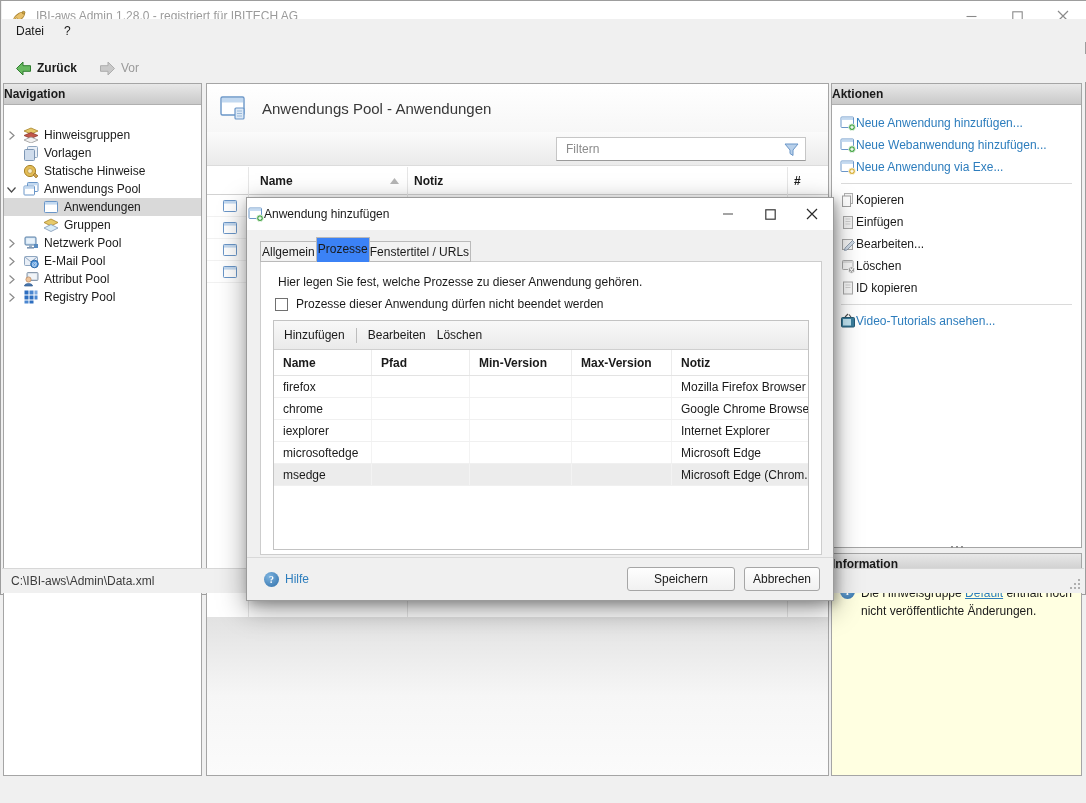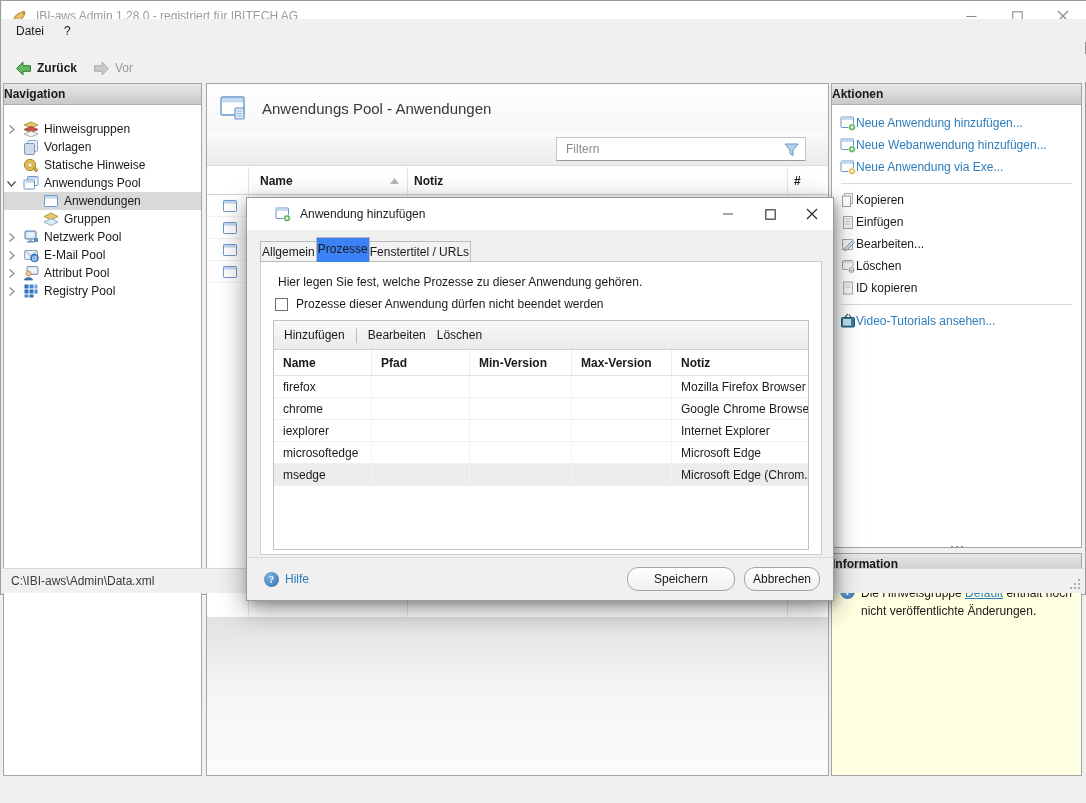--- a/index.html
+++ b/index.html
@@ -19,33 +19,33 @@
   .wc { width:46px; height:30px; display:flex; align-items:center; justify-content:center; cursor:default; }
 
   
   #menubar { position:absolute; left:1px; top:18px; width:1084px; height:23px;
              background:#f0f0f0; display:flex; align-items:center; }
   .menu-item { padding:0 10px; height:100%; display:flex; align-items:center; }
   .menu-item:first-child { padding-left:14px; }
 
   
   #toolbar { position:absolute; left:1px; top:53px; width:1084px; height:28px;
-             background:#f0f0f0; display:flex; align-items:center; padding-left:6px; gap:2px; }
+             background:#f0f0f0; display:flex; align-items:center; padding-left:6px; gap:8px; }
   .tool-btn { display:flex; align-items:center; gap:5px; padding:0 7px; height:24px; }
   .tool-btn.back .tool-label { font-weight:bold; color:#1a1a1a; }
   .tool-btn.fwd  .tool-label { color:#9a9a9a; }
 
   
   .panel { position:absolute; background:#fff; border:1px solid #a5a5a5; }
   .panel-header { height:21px; line-height:20px; font-weight:bold; 
                   background:linear-gradient(#e8e8e8,#c9c9c9); border-bottom:1px solid #b0b0b0; }
 
   
   #nav-panel { left:2px; top:82px; width:199px; height:693px; }
-  #nav-tree { padding-top:15px; }
+  #nav-tree { padding-top:21px; }
   .tnode { height:18px; display:flex; align-items:center; gap:5px; cursor:default; }
   .tnode .expander { width:14px; display:flex; justify-content:center; flex:none; }
   .tnode .spacer { width:14px; flex:none; }
   .tnode.child .spacer { width:34px; }
   .tnode.selected { background:#d9d9d9; }
   .tnode .ticon { width:16px; height:16px; flex:none; }
 
   
   #main-panel { left:205px; top:82px; width:623px; height:693px; overflow:hidden; }
   #main-header { position:absolute; left:0; top:0; right:0; height:48px;
@@ -95,21 +95,21 @@
   
   #statusbar { position:absolute; left:1px; right:1px; bottom:1px; height:25px; background:#f0f0f0;
                border-top:1px solid #d7d7d7; display:flex; align-items:center; padding-left:9px; color:#3c3c3c; }
   #resize-grip { position:absolute; right:3px; bottom:3px; width:13px; height:13px; }
 
   
   #dialog { position:absolute; left:245px; top:196px; width:588px; height:404px; background:#f0f0f0;
             border:1px solid #9b9b9b; box-shadow:0 8px 26px rgba(0,0,0,.40), 3px 3px 9px rgba(0,0,0,.22);
             z-index:40; }
   #dlg-titlebar { position:absolute; left:0; top:0; right:0; height:32px; background:#fff;
-                  display:flex; align-items:center; padding-left:28px; gap:9px; }
+                  display:flex; align-items:center; padding-left:1px; }
   #dlg-controls { margin-left:auto; display:flex; height:32px; }
   .dwc { width:42px; height:32px; display:flex; align-items:center; justify-content:center; }
   #dlg-tabs { position:absolute; left:13px; top:41px; display:flex; align-items:flex-end; height:23px; z-index:2; }
   .tab { height:21px; line-height:20px; padding:0 1px; background:#f2f2f2; border:1px solid #bababa;
          border-left:none; color:#1a1a1a; }
   .tab:first-child { border-left:1px solid #bababa; }
   .tab.active { height:25px; line-height:23px; background:#3b82f6; border:1px solid #bababa; border-bottom:none;
                 margin:0 -1px; position:relative; z-index:3; }
   #dlg-content { position:absolute; left:13px; top:63px; width:562px; height:294px; background:#fff;
                  border:1px solid #cdcdcd; }
@@ -127,21 +127,21 @@
   #pt-head > div { border-right:1px solid #ececec; }
   #pt-head > div:last-child { border-right:none; }
   .pt-row { height:22px; border-bottom:1px solid #f0f0f0; }
   .pt-row > div { border-right:1px solid #f3f3f3; }
   .pt-row > div:last-child { border-right:none; }
   .pt-row.selected { background:#ececec; }
 
   #dlg-footer { position:absolute; left:0; right:0; bottom:0; height:43px; background:#f0f0f0;
                 border-top:1px solid #d9d9d9; display:flex; align-items:center; padding:0 13px 0 17px; }
   #help-link { display:flex; align-items:center; gap:6px; color:#2d7dbd; }
-  .btn { height:24px; border:1px solid #a6a6a6; border-radius:11px; background:linear-gradient(#fefefe,#f1f1f1);
+  .btn { height:24px; border:1px solid #a6a6a6; border-radius:3px; background:linear-gradient(#fefefe,#f1f1f1);
          font:12px "Liberation Sans",sans-serif; color:#1a1a1a; }
   #btn-save { width:108px; margin-left:auto; }
   #btn-cancel { width:76px; margin-left:9px; }
 </style>
 </head>
 <body>
 
 <div id="app">
 
   <div id="titlebar">

